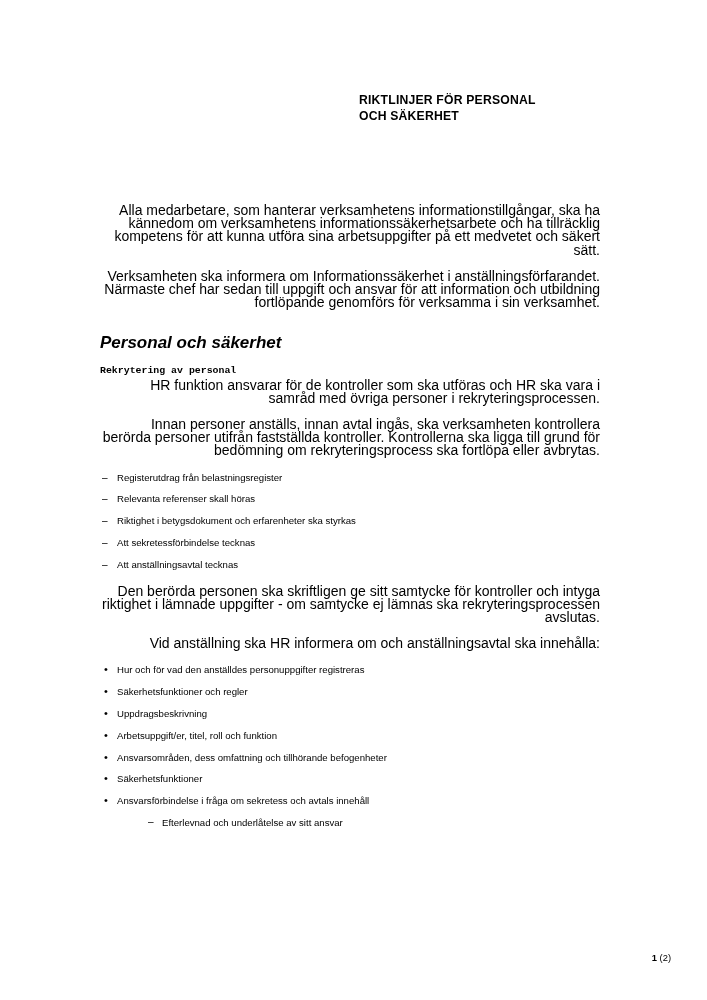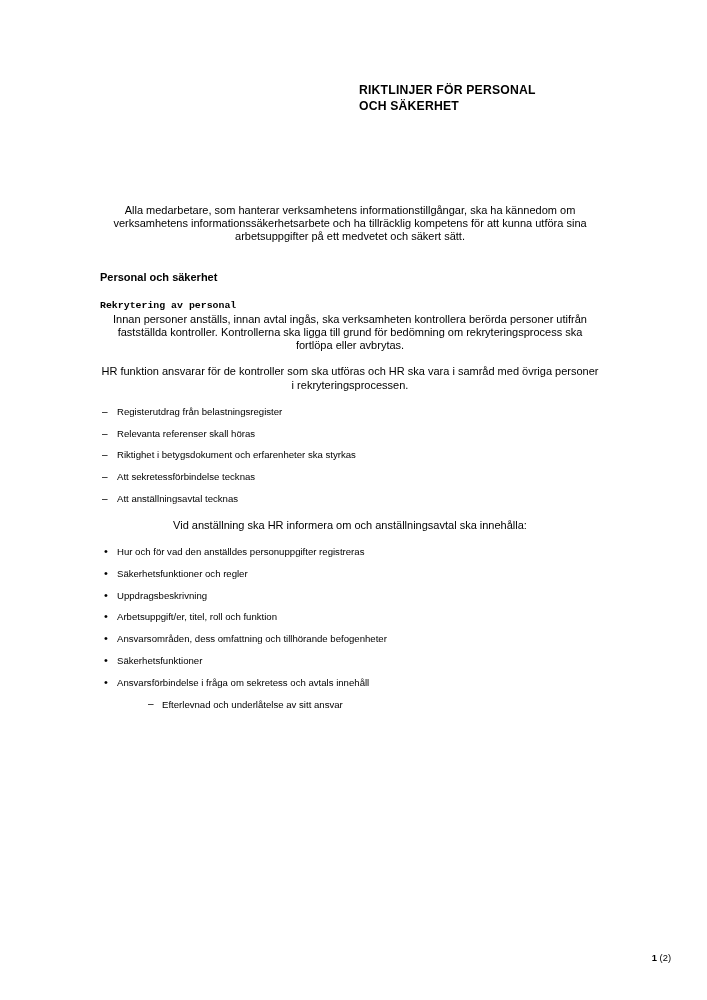--- a/index.html
+++ b/index.html
@@ -19,21 +19,21 @@
     height: 1000px;
     background: #ffffff;
     overflow: hidden;
     box-sizing: border-box;
   }
 
   
   .doc-title {
     position: absolute;
     left: 359px;
-    top: 82px;
+    top: 92px;
     width: 300px;
     font-size: 12.2px;
     font-weight: bold;
     line-height: 16px;
     letter-spacing: 0.2px;
   }
   .doc-title .title-line {
     display: block;
     white-space: pre;
   }
@@ -41,30 +41,31 @@
   
   .content {
     position: absolute;
     left: 100px;
     top: 204px;
     width: 500px;
   }
 
   p.para {
     margin: 0 0 13px 0;
-    font-size: 11px;
-    line-height: 13.2px;
-    text-align: center;
+    font-size: 14px;
+    line-height: 13.2px;
+    text-align: right;
   }
 
   h2.section-heading {
     margin: 26px 0 14px 0;
-    font-size: 11px;
+    font-size: 17px;
     font-weight: bold;
     line-height: 15px;
+    font-style: italic;
   }
 
   h3.sub-heading {
     margin: 0 0 1px 0;
     font-size: 9.9px;
     font-weight: bold;
     line-height: 13.2px;
     font-family: Liberation Mono, monospace;
   }
 
@@ -144,27 +145,28 @@
 <div class="page">
 
   <div class="doc-title">
     <span class="title-line">RIKTLINJER FÖR PERSONAL</span>
     <span class="title-line">OCH SÄKERHET</span>
   </div>
 
   <div class="content">
 
     <p class="para">Alla medarbetare, som hanterar verksamhetens informationstillgångar, ska ha kännedom om verksamhetens informationssäkerhetsarbete och ha tillräcklig kompetens för att kunna utföra sina arbetsuppgifter på ett medvetet och säkert sätt.</p>
+    <p class="para">Verksamheten ska informera om Informationssäkerhet i anställningsförfarandet. Närmaste chef har sedan till uppgift och ansvar för att information och utbildning fortlöpande genomförs för verksamma i sin verksamhet.</p>
 
     <h2 class="section-heading">Personal och säkerhet</h2>
 
     <h3 class="sub-heading">Rekrytering av personal</h3>
 
+    <p class="para">HR funktion ansvarar för de kontroller som ska utföras och HR ska vara i samråd med övriga personer i rekryteringsprocessen.</p>
     <p class="para">Innan personer anställs, innan avtal ingås, ska verksamheten kontrollera berörda personer utifrån fastställda kontroller. Kontrollerna ska ligga till grund för bedömning om rekryteringsprocess ska fortlöpa eller avbrytas.</p>
-    <p class="para">HR funktion ansvarar för de kontroller som ska utföras och HR ska vara i samråd med övriga personer i rekryteringsprocessen.</p>
 
 
     <ul class="list dash-list">
       <li>
         <span class="marker">–</span><span>Registerutdrag från belastningsregister</span>
       </li>
       <li>
         <span class="marker">–</span><span>Relevanta referenser skall höras</span>
       </li>
       <li>
@@ -173,20 +175,21 @@
       <li>
         <span class="marker">–</span><span>Att sekretessförbindelse tecknas</span>
       </li>
       <li>
         <span class="marker">–</span><span>Att anställningsavtal tecknas</span>
       </li>
     </ul>
 
     <div class="gap-after-list"></div>
 
+    <p class="para">Den berörda personen ska skriftligen ge sitt samtycke för kontroller och intyga riktighet i lämnade uppgifter - om samtycke ej lämnas ska rekryteringsprocessen avslutas.</p>
 
     <p class="para">Vid anställning ska HR informera om och anställningsavtal ska innehålla:</p>
 
     <ul class="list bullet-list">
       <li>
         <span class="marker">•</span><span>Hur och för vad den anställdes personuppgifter registreras</span>
       </li>
       <li>
         <span class="marker">•</span><span>Säkerhetsfunktioner och regler</span>
       </li>

